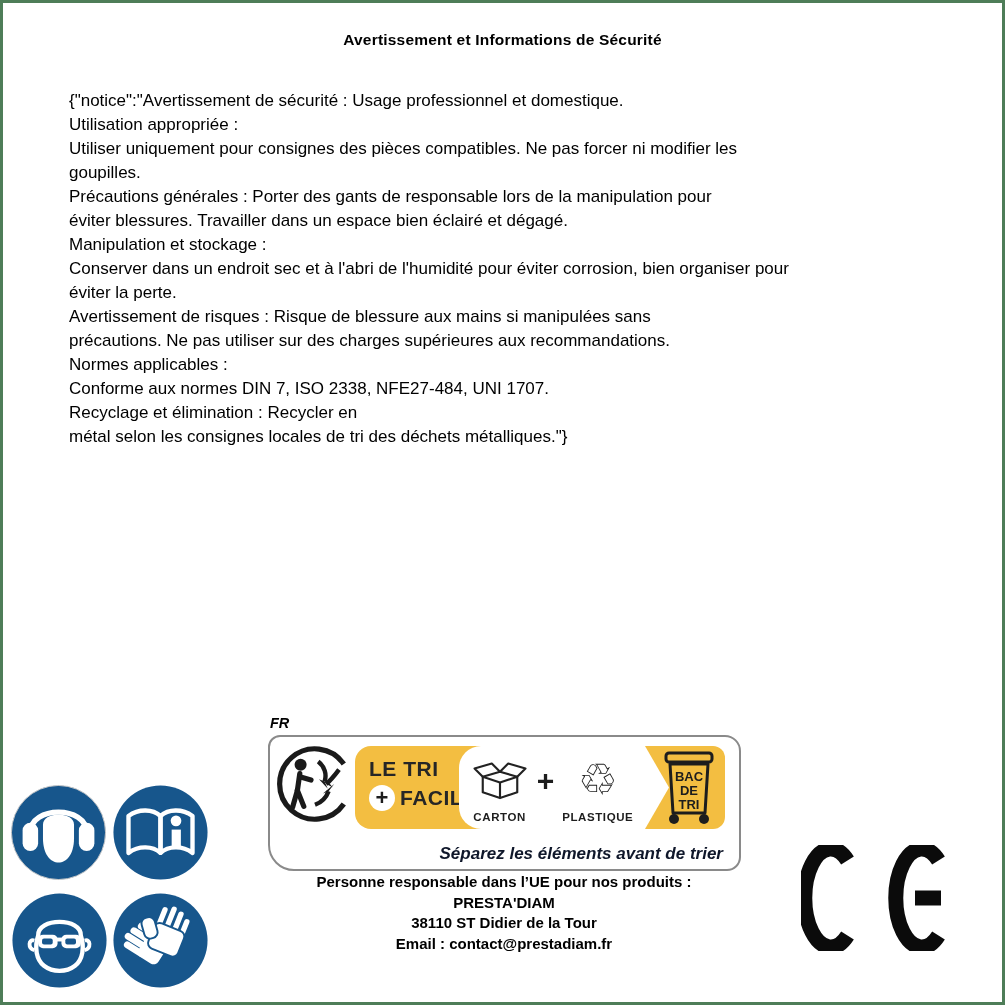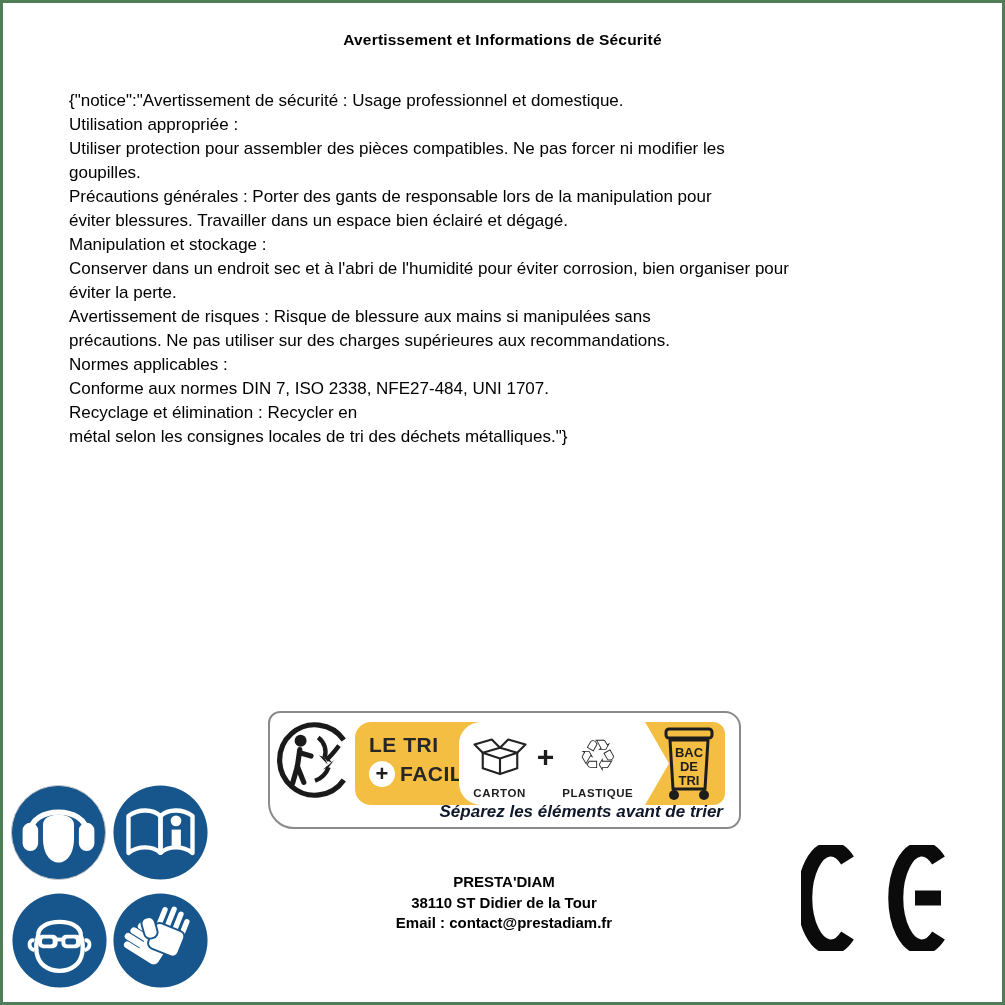--- a/index.html
+++ b/index.html
@@ -26,21 +26,21 @@
   
   .picto{position:absolute;}
   .p1{left:7px;top:781px;}
   .p2{left:109px;top:781px;}
   .p3{left:8px;top:889px;}
   .p4{left:109px;top:889px;}
 
   
   .fr-label{position:absolute;left:267px;top:712px;font-weight:bold;font-size:14.5px;font-style:italic;}
   .tri-box{
-    position:absolute;left:265px;top:708px;width:473px;height:118px;
+    position:absolute;left:265px;top:732px;width:473px;height:136px;
     box-sizing:border-box;background:#fff;
     border:2px solid #8a8a8a;
     border-radius:12px 16px 14px 26px;
   }
   .triman{position:absolute;left:5px;top:7px;}
   .band{
     position:absolute;left:85px;top:9px;width:370px;height:83px;
     background:#F3BE41;
     border-radius:16px 12px 12px 16px;
   }
@@ -84,21 +84,21 @@
 </head>
 <body>
 
 <div class="page">
 
   <div class="title">Avertissement et Informations de Sécurité</div>
 
   <div class="notice">
     <div>{"notice":"Avertissement de sécurité : Usage professionnel et domestique.</div>
     <div>Utilisation appropriée :</div>
-    <div>Utiliser protection pour assembler des pièces compatibles. Ne pas forcer ni modifier les</div>
+    <div>Utiliser uniquement pour consignes des pièces compatibles. Ne pas forcer ni modifier les</div>
     <div>goupilles.</div>
     <div>Précautions générales : Porter des gants de responsable lors de la manipulation pour</div>
     <div>éviter blessures. Travailler dans un espace bien éclairé et dégagé.</div>
     <div>Manipulation et stockage :</div>
     <div>Conserver dans un endroit sec et à l'abri de l'humidité pour éviter corrosion, bien organiser pour</div>
     <div>éviter la perte.</div>
     <div>Avertissement de risques : Risque de blessure aux mains si manipulées sans</div>
     <div>précautions. Ne pas utiliser sur des charges supérieures aux recommandations.</div>
     <div>Normes applicables :</div>
     <div>Conforme aux normes DIN 7, ISO 2338, NFE27-484, UNI 1707.</div>
@@ -217,20 +217,21 @@
           <text x="30" y="45">DE</text>
           <text x="30" y="59">TRI</text>
         </g>
       </svg>
     </div>
 
     <div class="tri-instruction">Séparez les éléments avant de trier</div>
   </div>
 
   <div class="responsible">
+    <div>Personne responsable dans l’UE pour nos produits :</div>
     <div>PRESTA'DIAM</div>
     <div>38110 ST Didier de la Tour</div>
     <div>Email : contact@prestadiam.fr</div>
   </div>
 
   <svg class="ce" width="150" height="106" viewBox="0 0 150 106">
     <g fill="none" stroke="#0b0b0b" stroke-width="15">
       <path d="M46.5,15.5 A26,49 0 1 0 46.5,90.5"></path>
       <path d="M137.5,15.5 A26,49 0 1 0 137.5,90.5"></path>
       <path d="M114,53 L140,53"></path>

